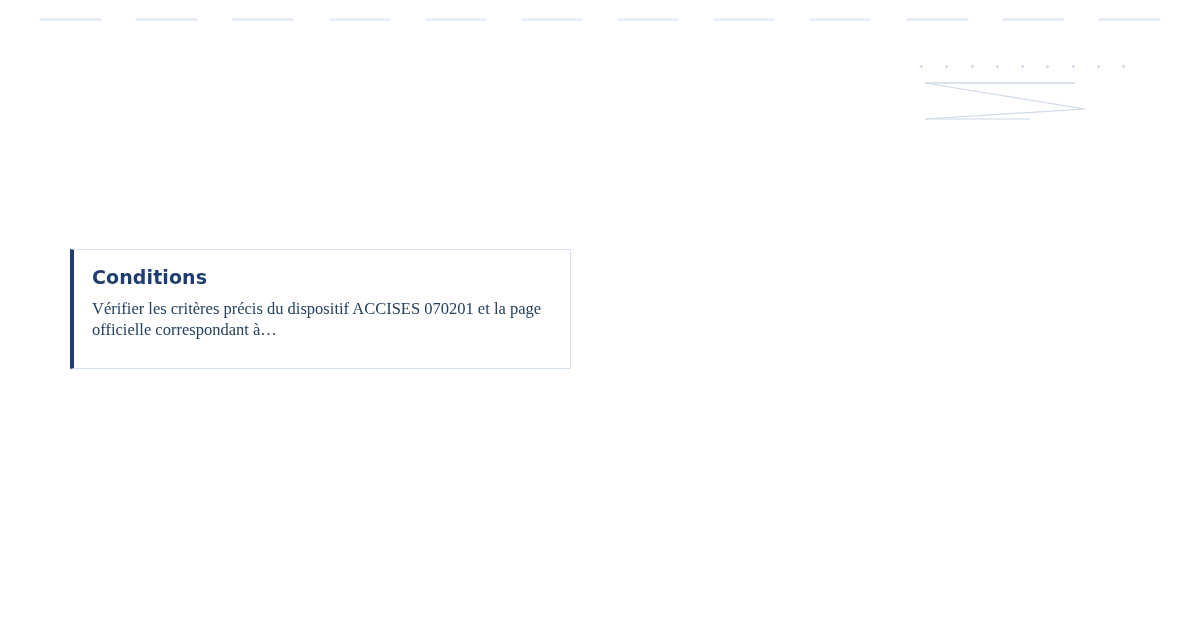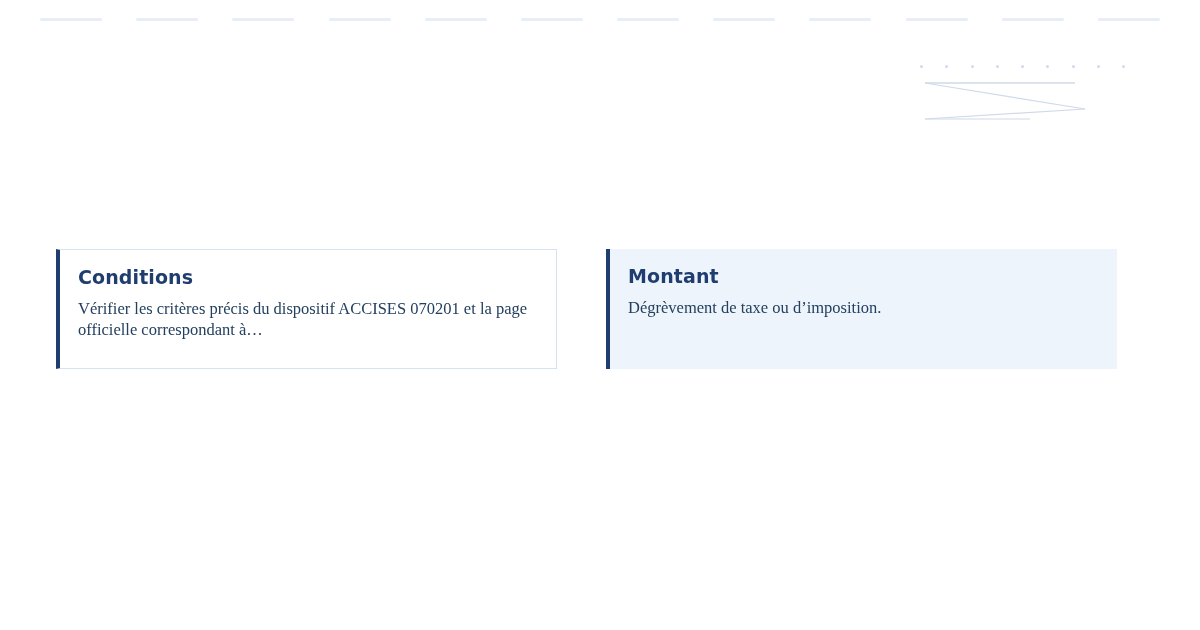--- a/index.html
+++ b/index.html
@@ -57,21 +57,21 @@
   }
   .deco svg {
     position: absolute;
     top: 22px;
     left: 0;
   }
 
   
   .grid {
     position: absolute;
-    left: 56px;
+    left: 70px;
     top: 249px;
     width: 1061px;
     display: grid;
     grid-template-columns: 501px 511px;
     column-gap: 49px;
     row-gap: 16px;
   }
 
   .card {
     box-sizing: border-box;
@@ -141,20 +141,16 @@
   </svg>
 </div>
 
 <div class="grid">
 
   <section class="card bordered">
     <h3>Conditions</h3>
     <p>Vérifier les critères précis du dispositif ACCISES 070201 et la page officielle correspondant à…</p>
   </section>
 
-  <section class="card wide">
-    <h3>Montant</h3>
-    <p>Dégrèvement de taxe ou d’imposition.</p>
-  </section>
 
 
 
 </div>
 
 </body></html>

